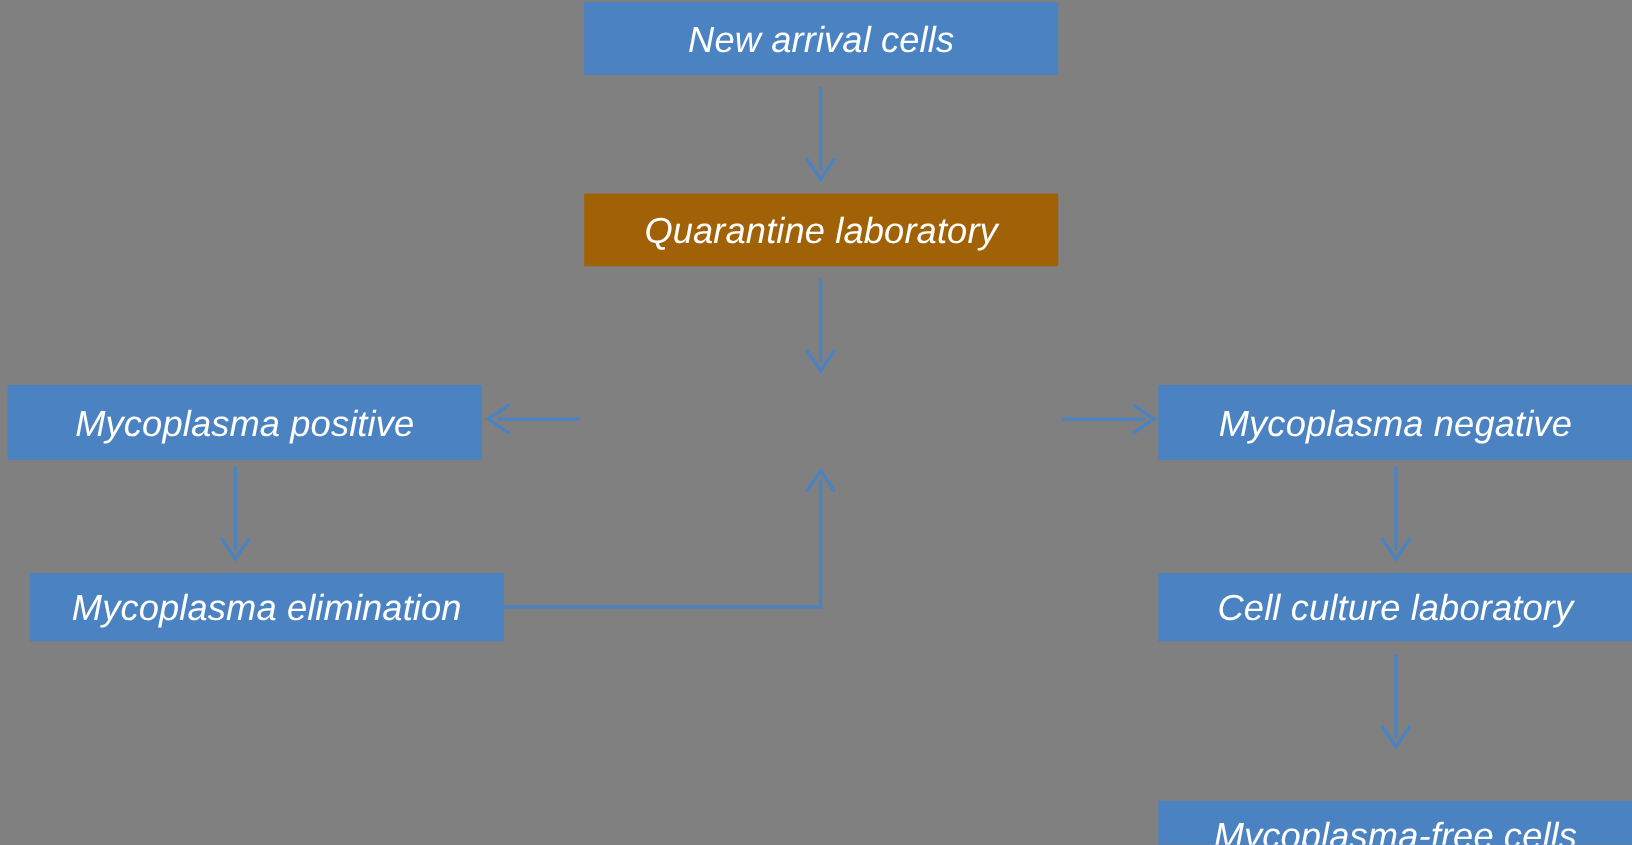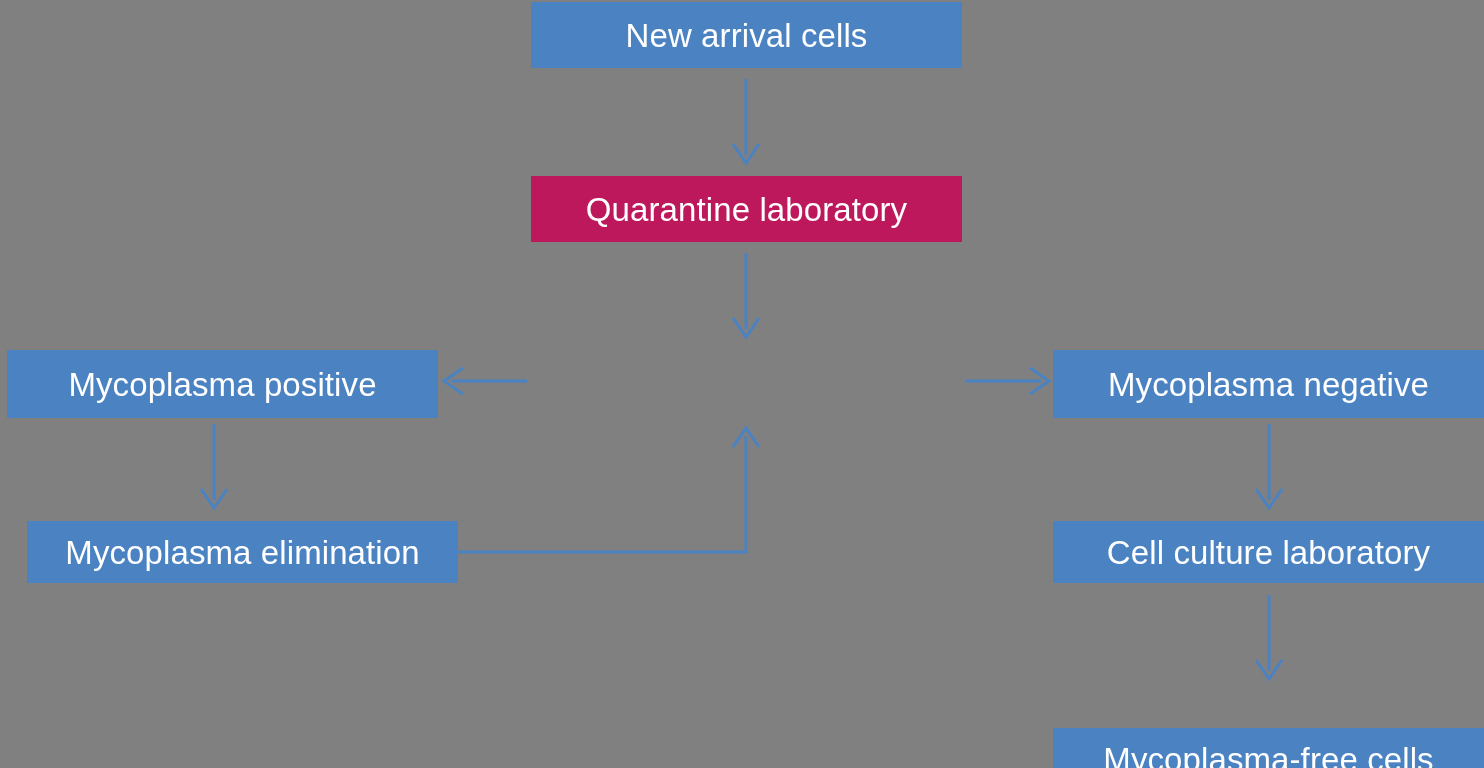--- a/index.html
+++ b/index.html
@@ -62,21 +62,21 @@
     stroke: #4a82c2;
     stroke-width: 3;
     fill: none;
     stroke-linecap: butt;
     stroke-linejoin: miter;
   }
 </style>
 </head>
 <body style="background: rgb(128, 128, 128);">
 
-<div id="canvas" style="background: rgb(128, 128, 128);">
+<div id="canvas" style="background: rgb(128, 128, 128); font-style: italic;">
 
   <svg class="edge-layer" viewBox="0 0 1484 768" width="1484" height="768" xmlns="http://www.w3.org/2000/svg">
 
     <g class="edge">
       <line x1="746" y1="79" x2="746" y2="155" stroke="#4a82c2"></line>
       <polyline class="head" points="733,144 746,163 759,144" stroke="#4a82c2"></polyline>
     </g>
 
     <g class="edge">
       <line x1="746" y1="253" x2="746" y2="329" stroke="#4a82c2"></line>
@@ -112,21 +112,21 @@
       <line x1="1269" y1="595" x2="1269" y2="671" stroke="#4a82c2"></line>
       <polyline class="head" points="1256,660 1269,679 1282,660" stroke="#4a82c2"></polyline>
     </g>
 
   </svg>
 
   <div class="node" id="node-new-arrival" style="background: rgb(74, 130, 194); color: rgb(255, 255, 255);">
     <span>New arrival cells</span>
   </div>
 
-  <div class="node" id="node-quarantine" style="background: #be185d; color: rgb(255, 255, 255);">
+  <div class="node" id="node-quarantine" style="background: #a16207; color: rgb(255, 255, 255);">
     <span>Quarantine laboratory</span>
   </div>
 
 
   <div class="node" id="node-myco-positive" style="background: rgb(74, 130, 194); color: rgb(255, 255, 255);">
     <span>Mycoplasma positive</span>
   </div>
 
   <div class="node" id="node-myco-negative" style="background: rgb(74, 130, 194); color: rgb(255, 255, 255);">
     <span>Mycoplasma negative</span>

